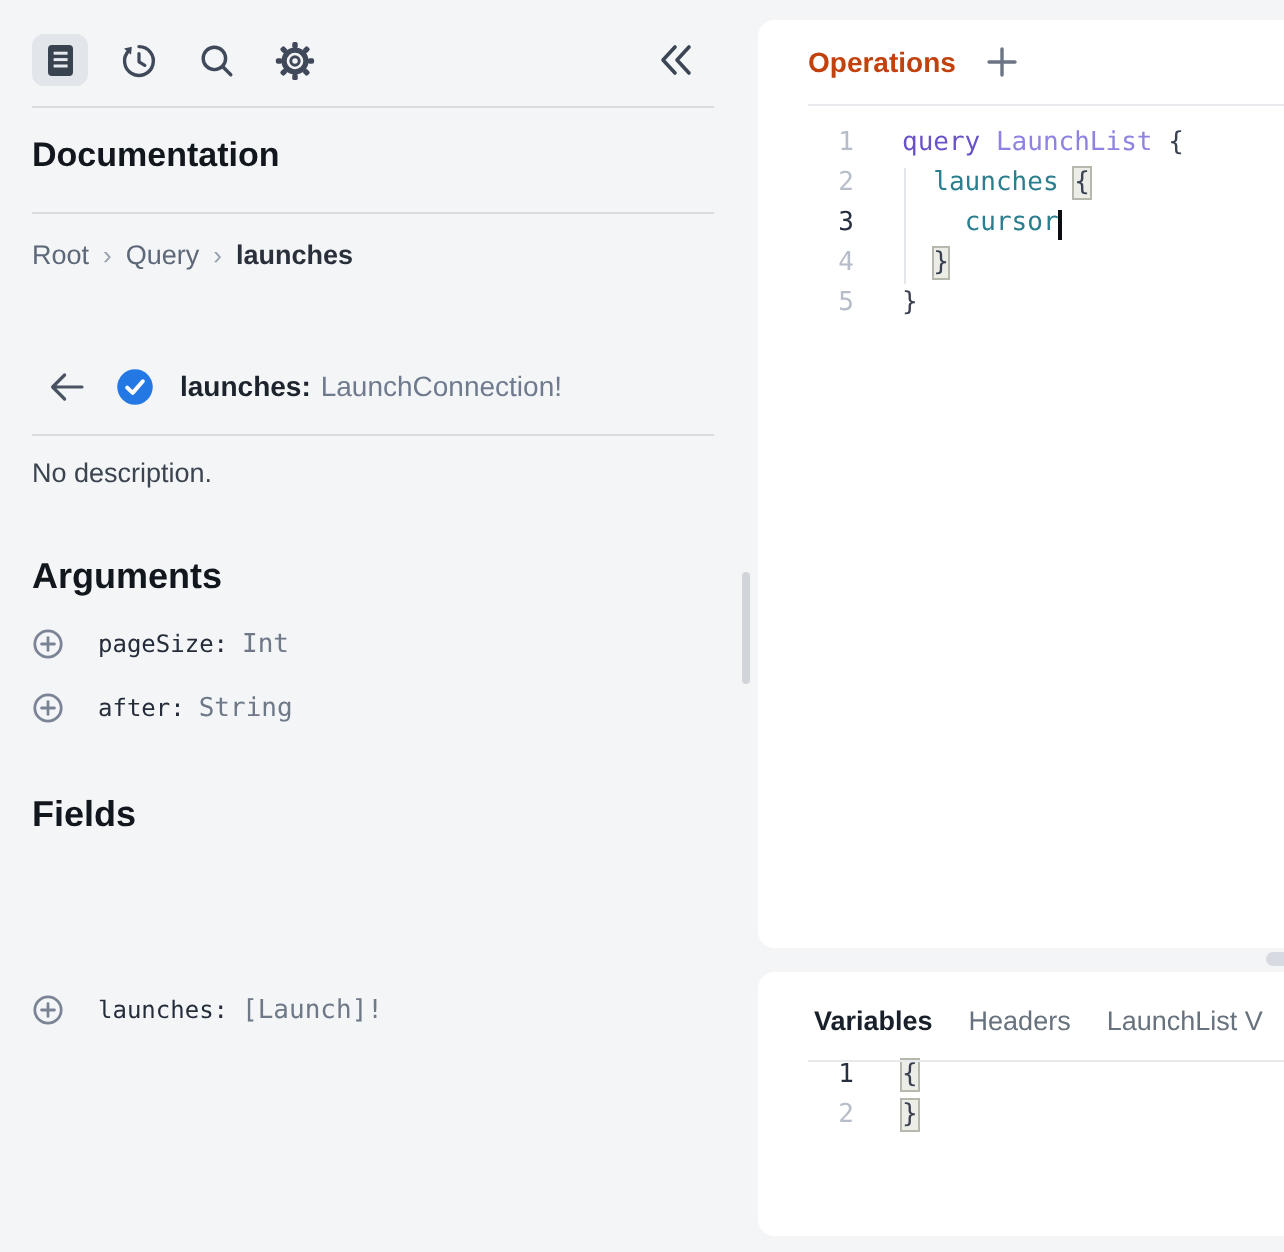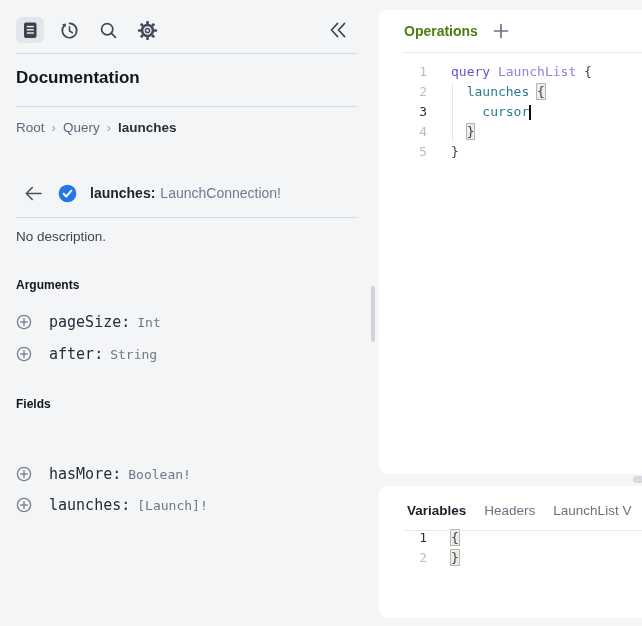--- a/index.html
+++ b/index.html
@@ -32,42 +32,42 @@
   .crumb-sep { color:#9aa2ae; font-size:13px; }
 
   .field-header { position:absolute; left:24px; top:181px; display:flex; align-items:center; height:24px; }
   .back-btn { border:none; background:transparent; padding:0; cursor:pointer; width:20px; height:16px; }
   .fh-check { margin-left:14px; display:flex; }
   .fh-name { margin-left:13px; font-size:14px; font-weight:bold; color:#1d232c; }
   .fh-type { margin-left:5px; font-size:14px; color:#6f7a8e;text-align:center; }
 
   .no-desc { position:absolute; left:16px; top:229px; font-size:13.5px; color:#3c4450; }
 
-  .sec-heading { position:absolute; left:16px; font-size:12px; font-weight:bold; color:#12161d; }
+  .sec-heading { position:absolute; left:16px; font-size:18px; font-weight:bold; color:#12161d; }
   .sec-args { top:278px; }
   .sec-fields { top:397px; }
 
   .doc-row { position:absolute; left:16px; height:22px; display:flex; align-items:center; cursor:pointer; }
   .row-pageSize { top:311px; } .row-after { top:343px; }
   .row-cursor { top:431px; } .row-hasMore { top:463px; } .row-launches { top:494px; }
   .row-icon { width:17px; display:flex; align-items:center; }
-  .row-name { margin-left:16px; font-family:"DejaVu Sans Mono", monospace; font-size:15px; color:#252c3a; }
+  .row-name { margin-left:16px; font-family:"DejaVu Sans Mono", monospace; font-size:12px; color:#252c3a; }
   .row-type { margin-left:7px; font-family:"DejaVu Sans Mono", monospace; font-size:13px; color:#6e7887; }
 
   .scroll-thumb { position:absolute; left:371px; top:286px; width:4px; height:56px;
                   background:#d1d5da; border-radius:2px; cursor:pointer; }
 
   
   .card { position:absolute; left:379px; width:273px; background:#ffffff; border-radius:8px; }
   .card-ops { top:10px; height:464px; }
   .card-vars { top:486px; height:132px; }
   .card-divider { position:absolute; left:25px; right:0; height:1px; background:#e8eaee; }
 
   .ops-head { display:flex; align-items:center; height:42px; padding-left:25px; gap:15px; }
-  .ops-title { font-size:14px; font-weight:bold; color:#4d7c0f; }
+  .ops-title { font-size:14px; font-weight:bold; color:#c2410c; }
   .icon-btn { border:none; background:transparent; padding:0; cursor:pointer; display:flex; }
 
   .tabs { display:flex; align-items:flex-end; height:32px; padding-left:28px; gap:18px; }
   .tab { font-size:13.5px; color:#68727f; cursor:pointer; white-space:nowrap; }
   .tab.active { color:#1a202a; font-weight:bold; }
 
   
   .editor { padding-top:10px; font-family:"DejaVu Sans Mono", monospace; font-size:13px; }
   .cm-line { display:flex; height:20px; line-height:20px; }
   .cm-ln { width:48px; text-align:right; color:#b7bdc8; user-select:none; }
@@ -204,30 +204,20 @@
         <path d="M8 4.8 V11.2 M4.8 8 H11.2" stroke="#7b8494" stroke-width="1.4" stroke-linecap="round"></path>
       </svg>
     </span>
     <span class="row-name">after:</span>
     <span class="row-type">String</span>
   </div>
 
   <h2 class="sec-heading sec-fields">Fields</h2>
 
 
-  <div class="doc-row row-hasMore">
-    <span class="row-icon">
-      <svg width="16" height="16" viewBox="0 0 16 16" fill="none">
-        <circle cx="8" cy="8" r="6.6" stroke="#7b8494" stroke-width="1.4"></circle>
-        <path d="M8 4.8 V11.2 M4.8 8 H11.2" stroke="#7b8494" stroke-width="1.4" stroke-linecap="round"></path>
-      </svg>
-    </span>
-    <span class="row-name">hasMore:</span>
-    <span class="row-type">Boolean!</span>
-  </div>
 
   <div class="doc-row row-launches">
     <span class="row-icon">
       <svg width="16" height="16" viewBox="0 0 16 16" fill="none">
         <circle cx="8" cy="8" r="6.6" stroke="#7b8494" stroke-width="1.4"></circle>
         <path d="M8 4.8 V11.2 M4.8 8 H11.2" stroke="#7b8494" stroke-width="1.4" stroke-linecap="round"></path>
       </svg>
     </span>
     <span class="row-name">launches:</span>
     <span class="row-type">[Launch]!</span>

